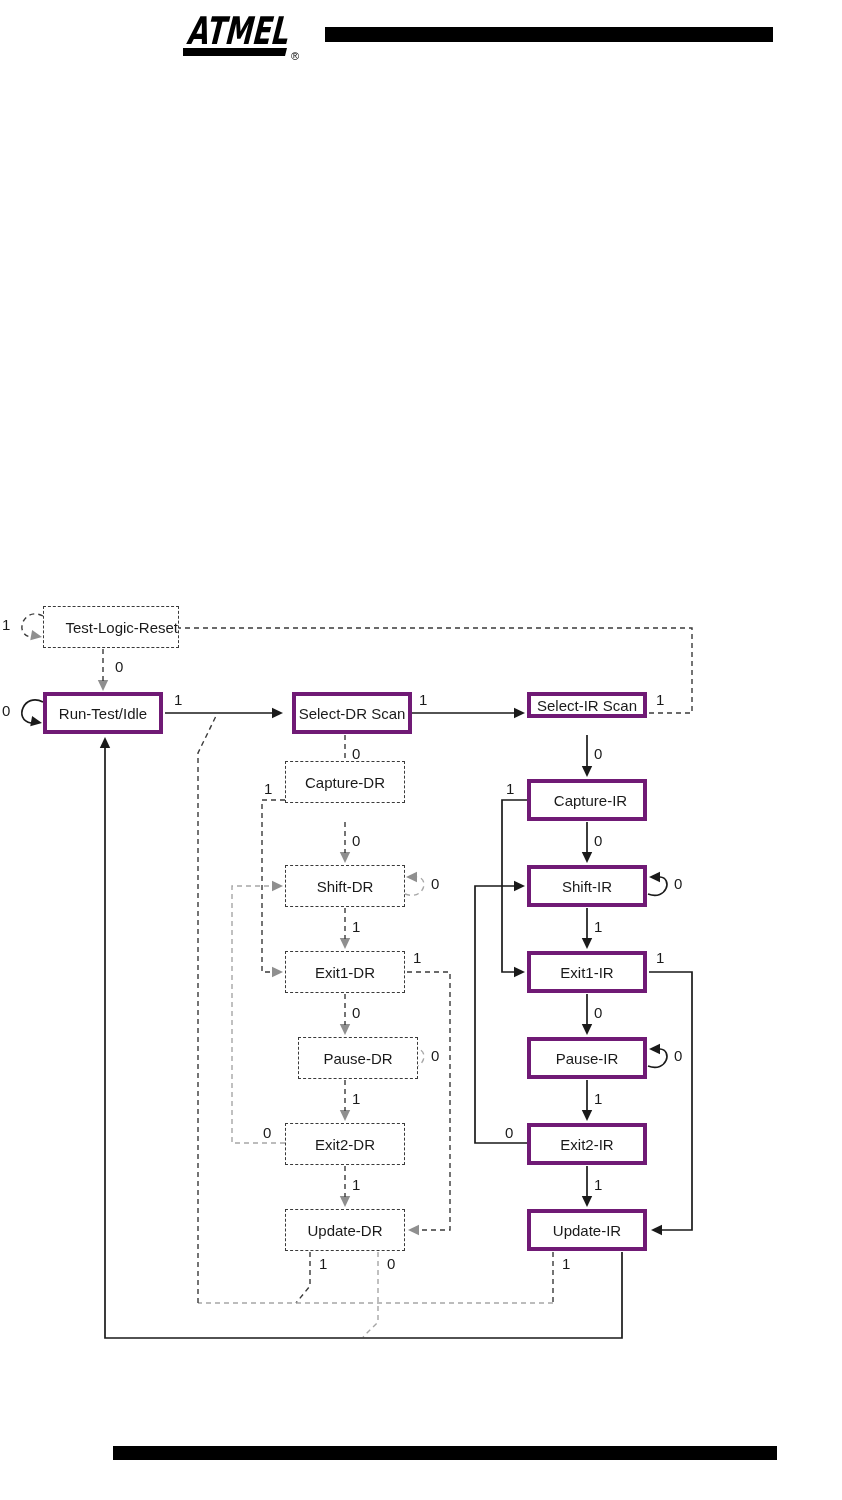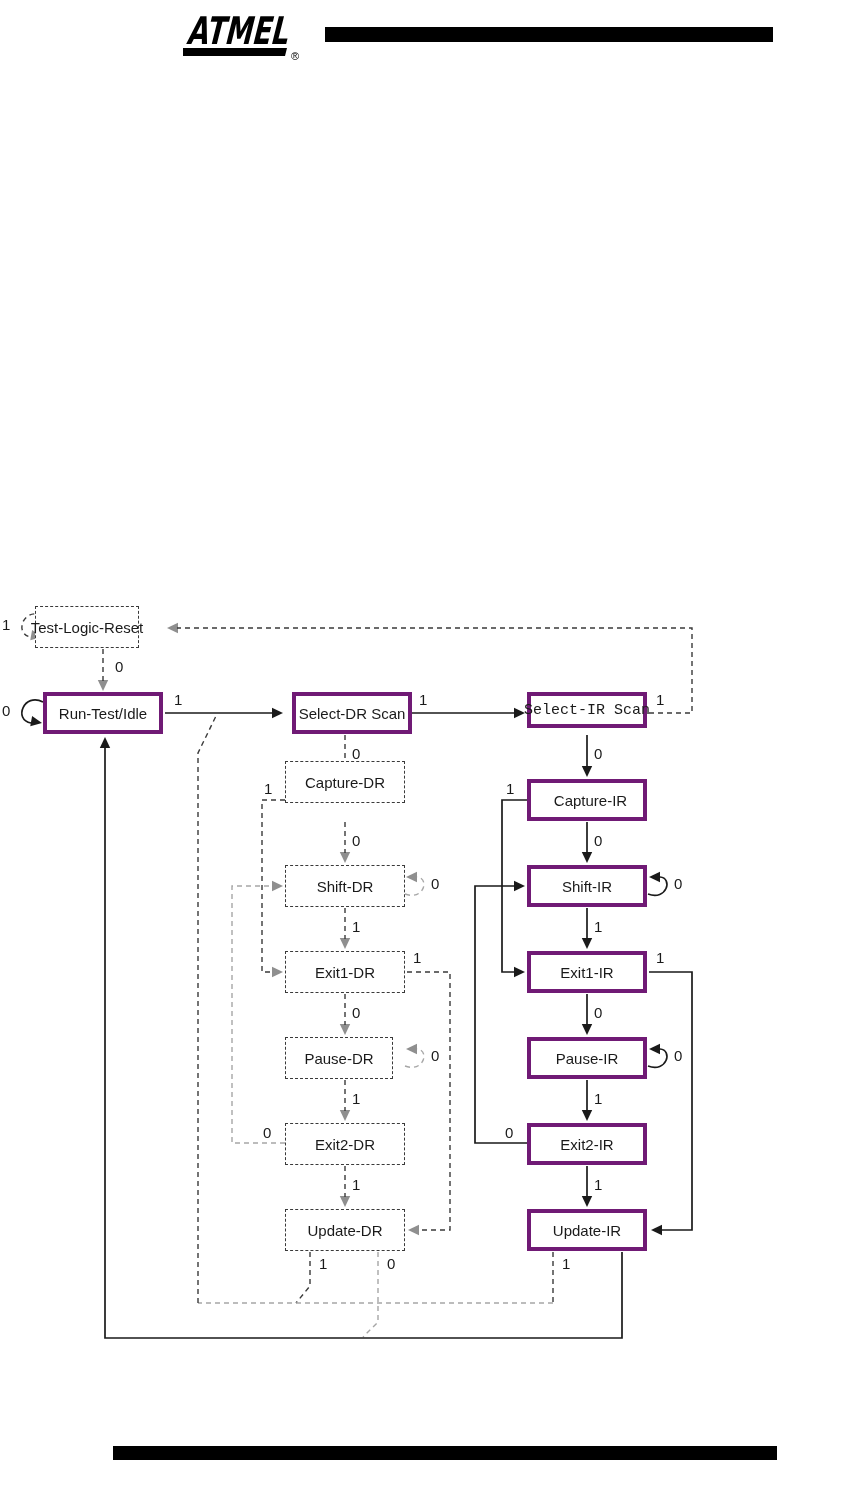--- a/index.html
+++ b/index.html
@@ -131,51 +131,51 @@
       <span class="edge-label" style="left: 594px; top: 1177px;">1</span>
       <span class="edge-label" style="left: 413px; top: 950px;">1</span>
       <span class="edge-label" style="left: 656px; top: 950px;">1</span>
       <span class="edge-label" style="left: 264px; top: 781px;">1</span>
       <span class="edge-label" style="left: 506px; top: 781px;">1</span>
       <span class="edge-label" style="left: 263px; top: 1125px;">0</span>
       <span class="edge-label" style="left: 505px; top: 1125px;">0</span>
       <span class="edge-label" style="left: 319px; top: 1256px;">1</span>
       <span class="edge-label" style="left: 387px; top: 1256px;">0</span>
       <span class="edge-label" style="left: 562px; top: 1256px;">1</span>
-      <div class="node dashed" style="left: 35px; top: 606px; width: 104px; height: 42px;">
+      <div class="node dashed" style="left: 43px; top: 606px; width: 136px; height: 42px; justify-content: flex-end;">
         <span>Test-Logic-Reset</span>
       </div>
       <div class="node solid" style="left: 43px; top: 692px; width: 120px; height: 42px;">
         <span>Run-Test/Idle</span>
       </div>
       <div class="node solid" style="left: 292px; top: 692px; width: 120px; height: 42px;">
         <span>Select-DR Scan</span>
       </div>
-      <div class="node solid" style="left: 527px; top: 692px; width: 120px; height: 36px; font-family: Liberation Mono, monospace;">
+      <div class="node solid" style="left: 527px; top: 692px; width: 120px; height: 26px;">
         <span>Select-IR Scan</span>
       </div>
       <div class="node dashed" style="left: 285px; top: 761px; width: 120px; height: 42px;">
         <span>Capture-DR</span>
       </div>
       <div class="node solid" style="left: 527px; top: 779px; width: 120px; height: 42px; padding-left: 7px;">
         <span>Capture-IR</span>
       </div>
       <div class="node dashed" style="left: 285px; top: 865px; width: 120px; height: 42px;">
         <span>Shift-DR</span>
       </div>
       <div class="node solid" style="left: 527px; top: 865px; width: 120px; height: 42px;">
         <span>Shift-IR</span>
       </div>
       <div class="node dashed" style="left: 285px; top: 951px; width: 120px; height: 42px;">
         <span>Exit1-DR</span>
       </div>
       <div class="node solid" style="left: 527px; top: 951px; width: 120px; height: 42px;">
         <span>Exit1-IR</span>
       </div>
-      <div class="node dashed" style="left: 285px; top: 1037px; width: 108px; height: 42px;">
+      <div class="node dashed" style="left: 298px; top: 1037px; width: 120px; height: 42px;">
         <span>Pause-DR</span>
       </div>
       <div class="node solid" style="left: 527px; top: 1037px; width: 120px; height: 42px; justify-content: center;">
         <span>Pause-IR</span>
       </div>
       <div class="node dashed" style="left: 285px; top: 1123px; width: 120px; height: 42px;">
         <span>Exit2-DR</span>
       </div>
       <div class="node solid" style="left: 527px; top: 1123px; width: 120px; height: 42px;">
         <span>Exit2-IR</span>

